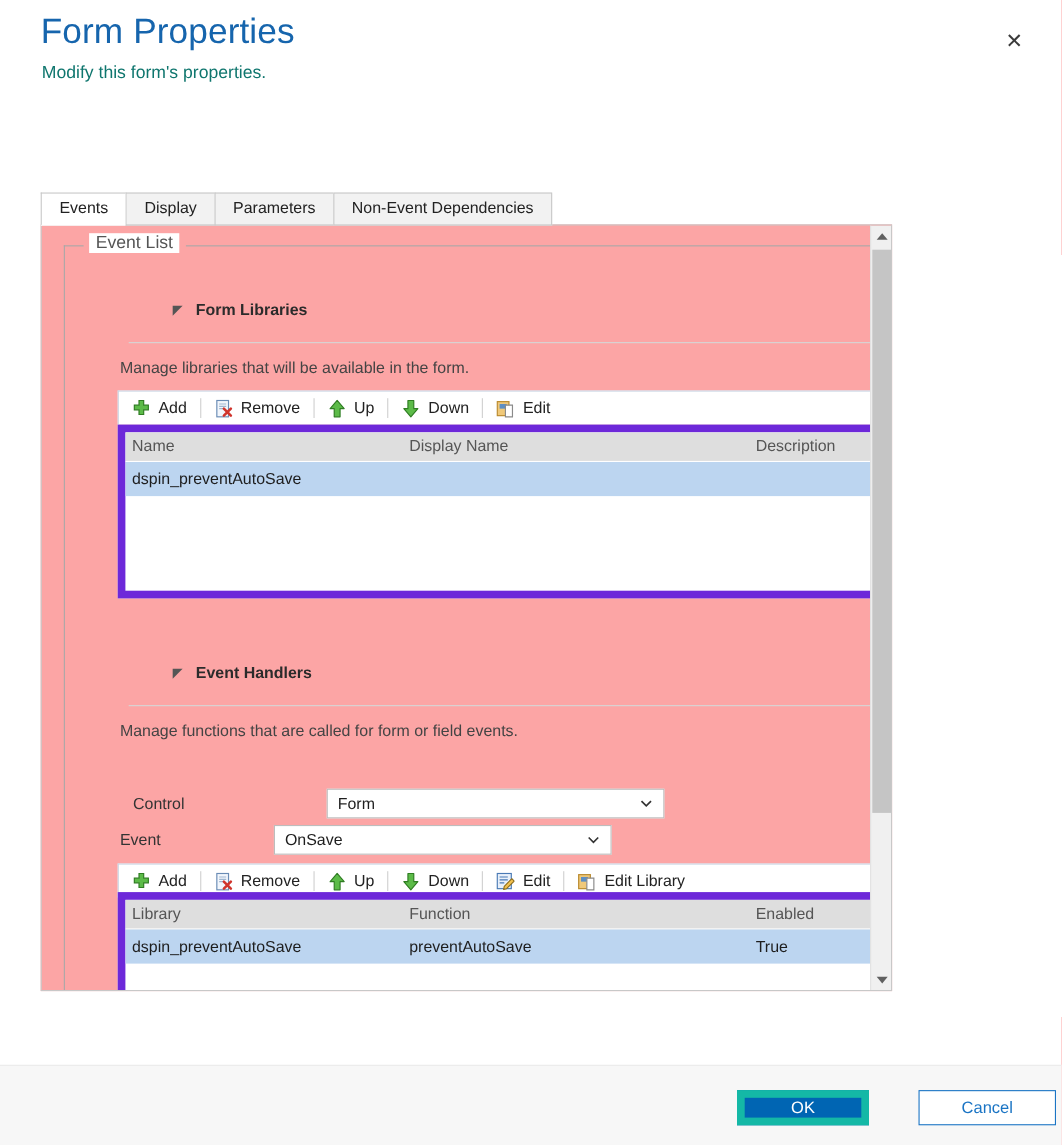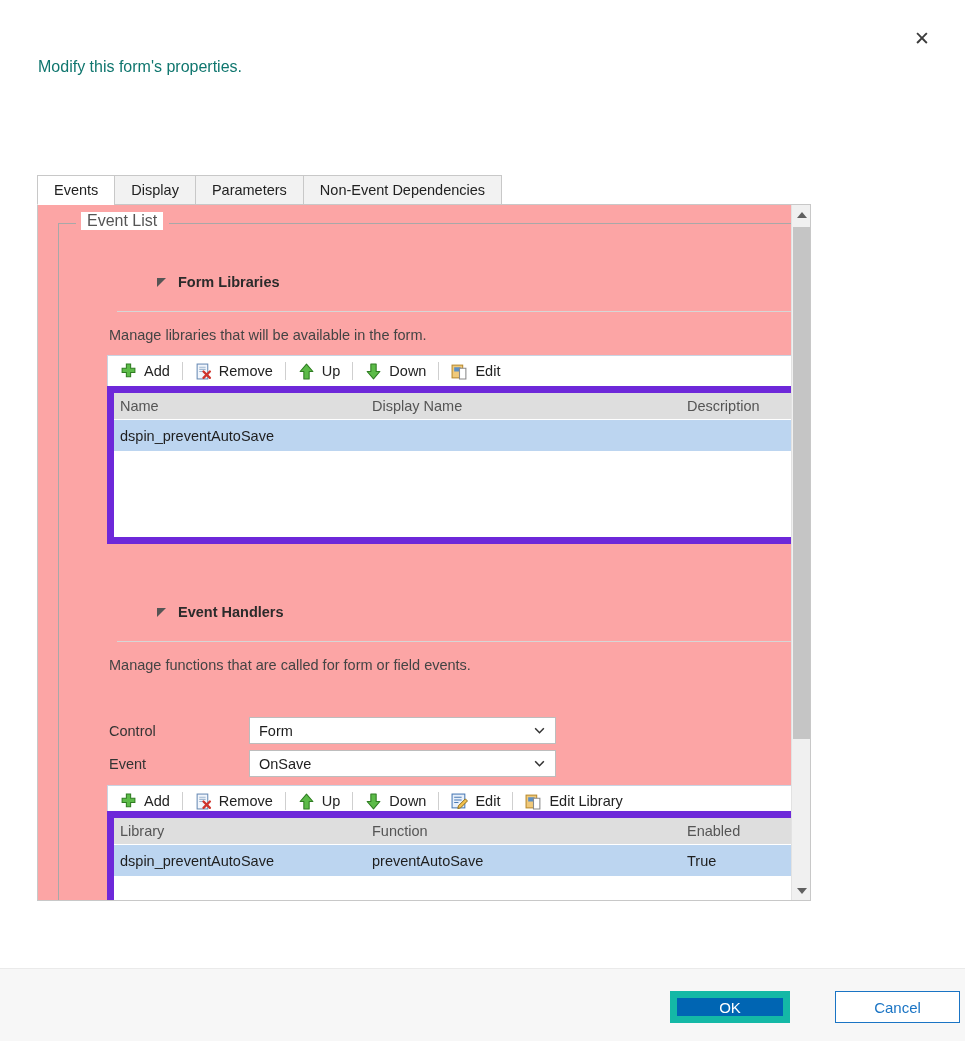--- a/index.html
+++ b/index.html
@@ -306,20 +306,21 @@
     width: 125px;
     background: #ffffff;
     color: #1a74c4;
     border: 1px solid #1a74c4;
   }
 </style>
 </head>
 <body>
 
 <div class="dialog-header">
+  <div class="page-title">Form Properties</div>
   <div class="page-subtitle">Modify this form's properties.</div>
   <button class="close-button">✕</button>
 </div>
 
 <div class="tabstrip">
   <div class="tab active">Events</div>
   <div class="tab">Display</div>
   <div class="tab">Parameters</div>
   <div class="tab">Non-Event Dependencies</div>
 </div>
@@ -393,21 +394,21 @@
         </div>
       </div>
 
       <div class="section-head" style="left:58px; top:381px;">
         <span class="collapse-triangle"></span>
         <span class="section-title">Event Handlers</span>
       </div>
       <div class="section-rule" style="left:58px; top:418px; width:765px;"></div>
       <div class="section-desc" style="left:50px; top:434px;">Manage functions that are called for form or field events.</div>
 
-      <div class="field-row" style="left:50px; top:494px;">
+      <div class="field-row" style="left:62px; top:494px;gap:36px;">
         <div class="field-label">Control</div>
         <div class="select-box">
           <span>Form</span>
           <svg class="chev" viewBox="0 0 12 12">
             <path d="M2 4l4 4 4-4" fill="none" stroke="#333333" stroke-width="1.4"></path>
           </svg>
         </div>
       </div>
       <div class="field-row" style="left:50px; top:527px;">
         <div class="field-label">Event</div>

